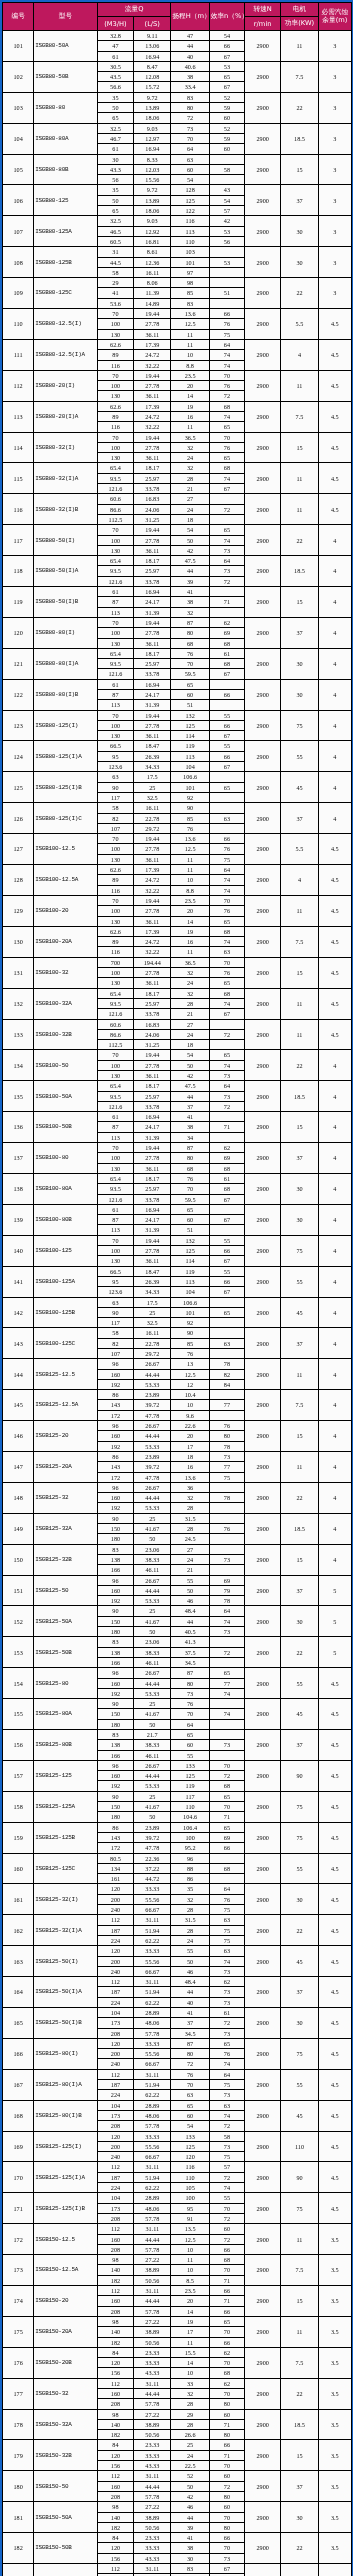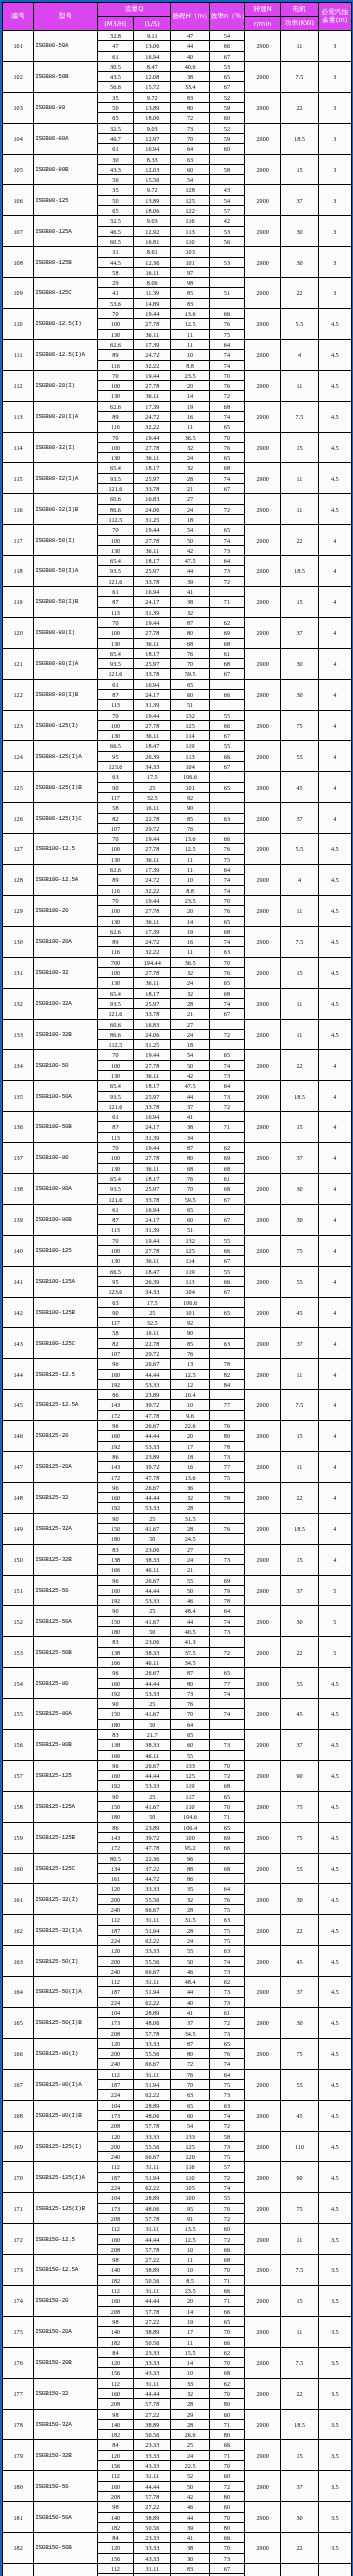--- a/index.html
+++ b/index.html
@@ -25,21 +25,21 @@
   col.c-speed{width:36px;}
   col.c-power{width:37px;}
   col.c-npsh{width:33px;}
   th,td{
     border:0.5px solid #000;
     padding:0 1px;
     overflow:hidden;
     white-space:nowrap;
   }
   thead th{
-    background:#d946ef;
+    background:#be185d;
     color:#ffffff;
     font-weight:normal;
     font-size:6.7px;
     height:13px;
     text-align:center;
     font-family:"DejaVu Sans","Liberation Sans",sans-serif;
   }
   thead th.wrap{white-space:normal;line-height:1.15;margin-top:16px;}
   tbody td{
     background:#fbfbfb;

